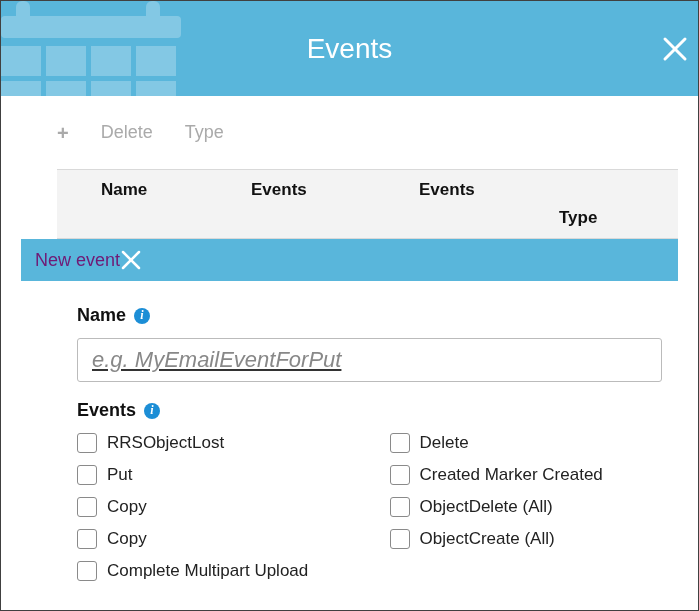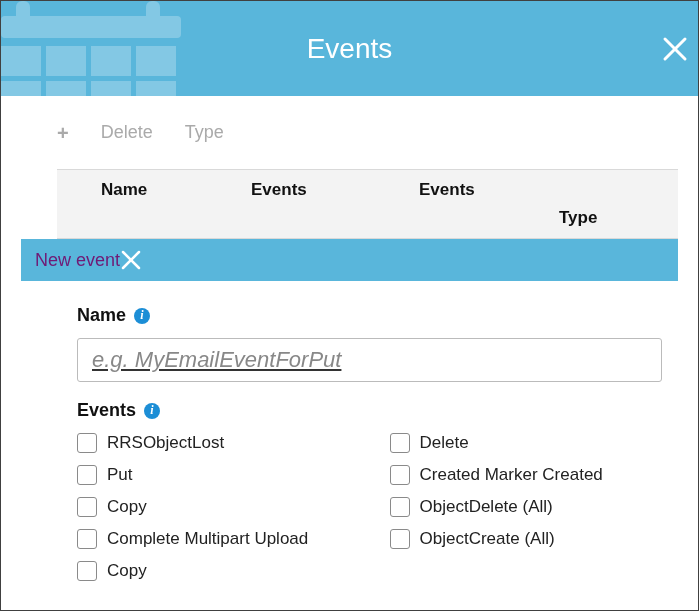--- a/index.html
+++ b/index.html
@@ -174,25 +174,25 @@
         <label class="check-item">
           <span class="checkbox"></span>
           <span>Put</span>
         </label>
         <label class="check-item">
           <span class="checkbox"></span>
           <span>Copy</span>
         </label>
         <label class="check-item">
           <span class="checkbox"></span>
+          <span>Copy</span>
+        </label>
+        <label class="check-item">
+          <span class="checkbox"></span>
           <span>Complete Multipart Upload</span>
-        </label>
-        <label class="check-item">
-          <span class="checkbox"></span>
-          <span>Copy</span>
         </label>
       </div>
       <div class="check-col">
         <label class="check-item">
           <span class="checkbox"></span>
           <span>Delete</span>
         </label>
         <label class="check-item">
           <span class="checkbox"></span>
           <span>Created Marker Created</span>

